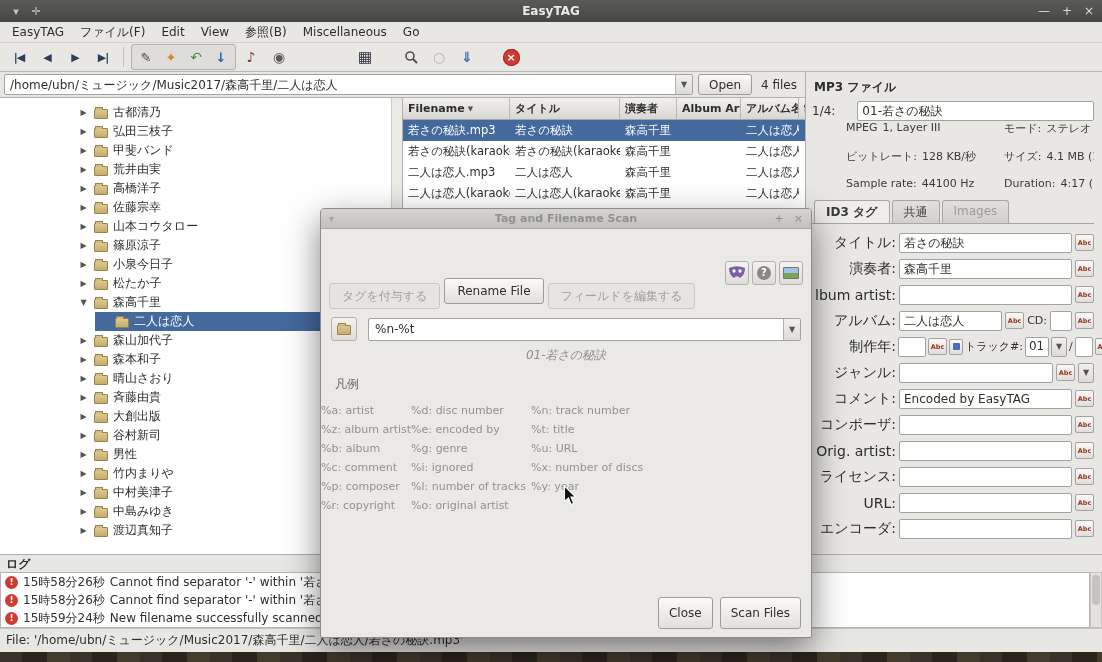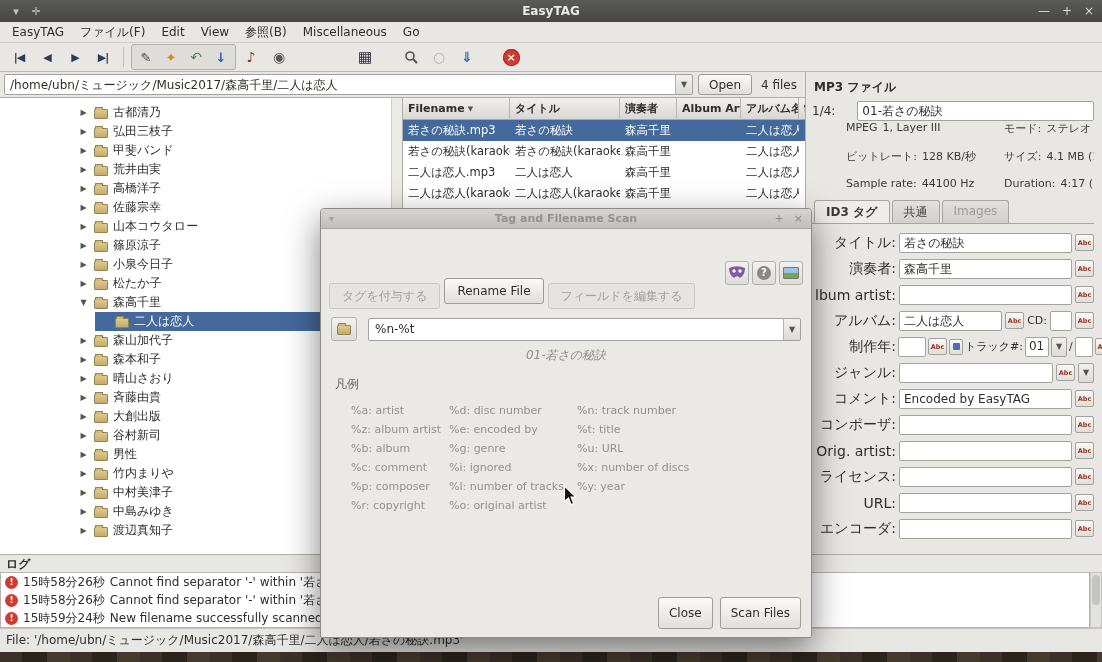--- a/index.html
+++ b/index.html
@@ -127,21 +127,21 @@
   .dlg-icons{margin-left:auto;display:flex;gap:3px;}
   .dlg-ico-btn{width:24px;height:24px;display:flex;align-items:center;justify-content:center;border:1px solid #b2b0ac;border-radius:3px;background:linear-gradient(#f4f2ef,#dedcd8);}
   .help-circle{width:14px;height:14px;border-radius:50%;background:#8a8884;color:#fff;font-size:10px;font-weight:bold;display:flex;align-items:center;justify-content:center;}
   .img-ico{width:16px;height:12px;border:1px solid #77756f;border-radius:1px;background:linear-gradient(#9ec2e6 55%,#77a659 45%);}
   .mask-row{display:flex;align-items:center;gap:11px;padding:2px 10px 0;}
   .folder-btn{width:26px;height:24px;display:flex;align-items:center;justify-content:center;border:1px solid #b2b0ac;border-radius:3px;background:linear-gradient(#f4f2ef,#dedcd8);}
   .mask-combo{flex:1;display:flex;height:23px;border:1px solid #a4a29e;border-radius:2px;background:#fff;overflow:hidden;}
   .mask-text{flex:1;padding:3px 6px;font-size:12px;}
   .preview{margin-top:6px;text-align:center;font-style:italic;font-size:12px;color:#8e8e88;}
   .legend-title{margin:12px 0 8px 14px;font-size:12px;color:#686862;}
-  .legend-grid{display:flex;margin-left:30px;gap:8px;}
+  .legend-grid{display:flex;gap:0;}
   .legend-col{font-size:11px;color:#92928b;}
   .legend-col > div{line-height:19px;white-space:nowrap;}
   .lc1{width:90px;}
   .lc2{width:120px;}
   .dlg-bottom{position:absolute;right:10px;bottom:8px;display:flex;gap:7px;}
   .dlg-bottom .btn{height:32px;}
 
   .cursor{position:absolute;left:563px;top:485px;z-index:100;pointer-events:none;}
 </style>
 </head>

